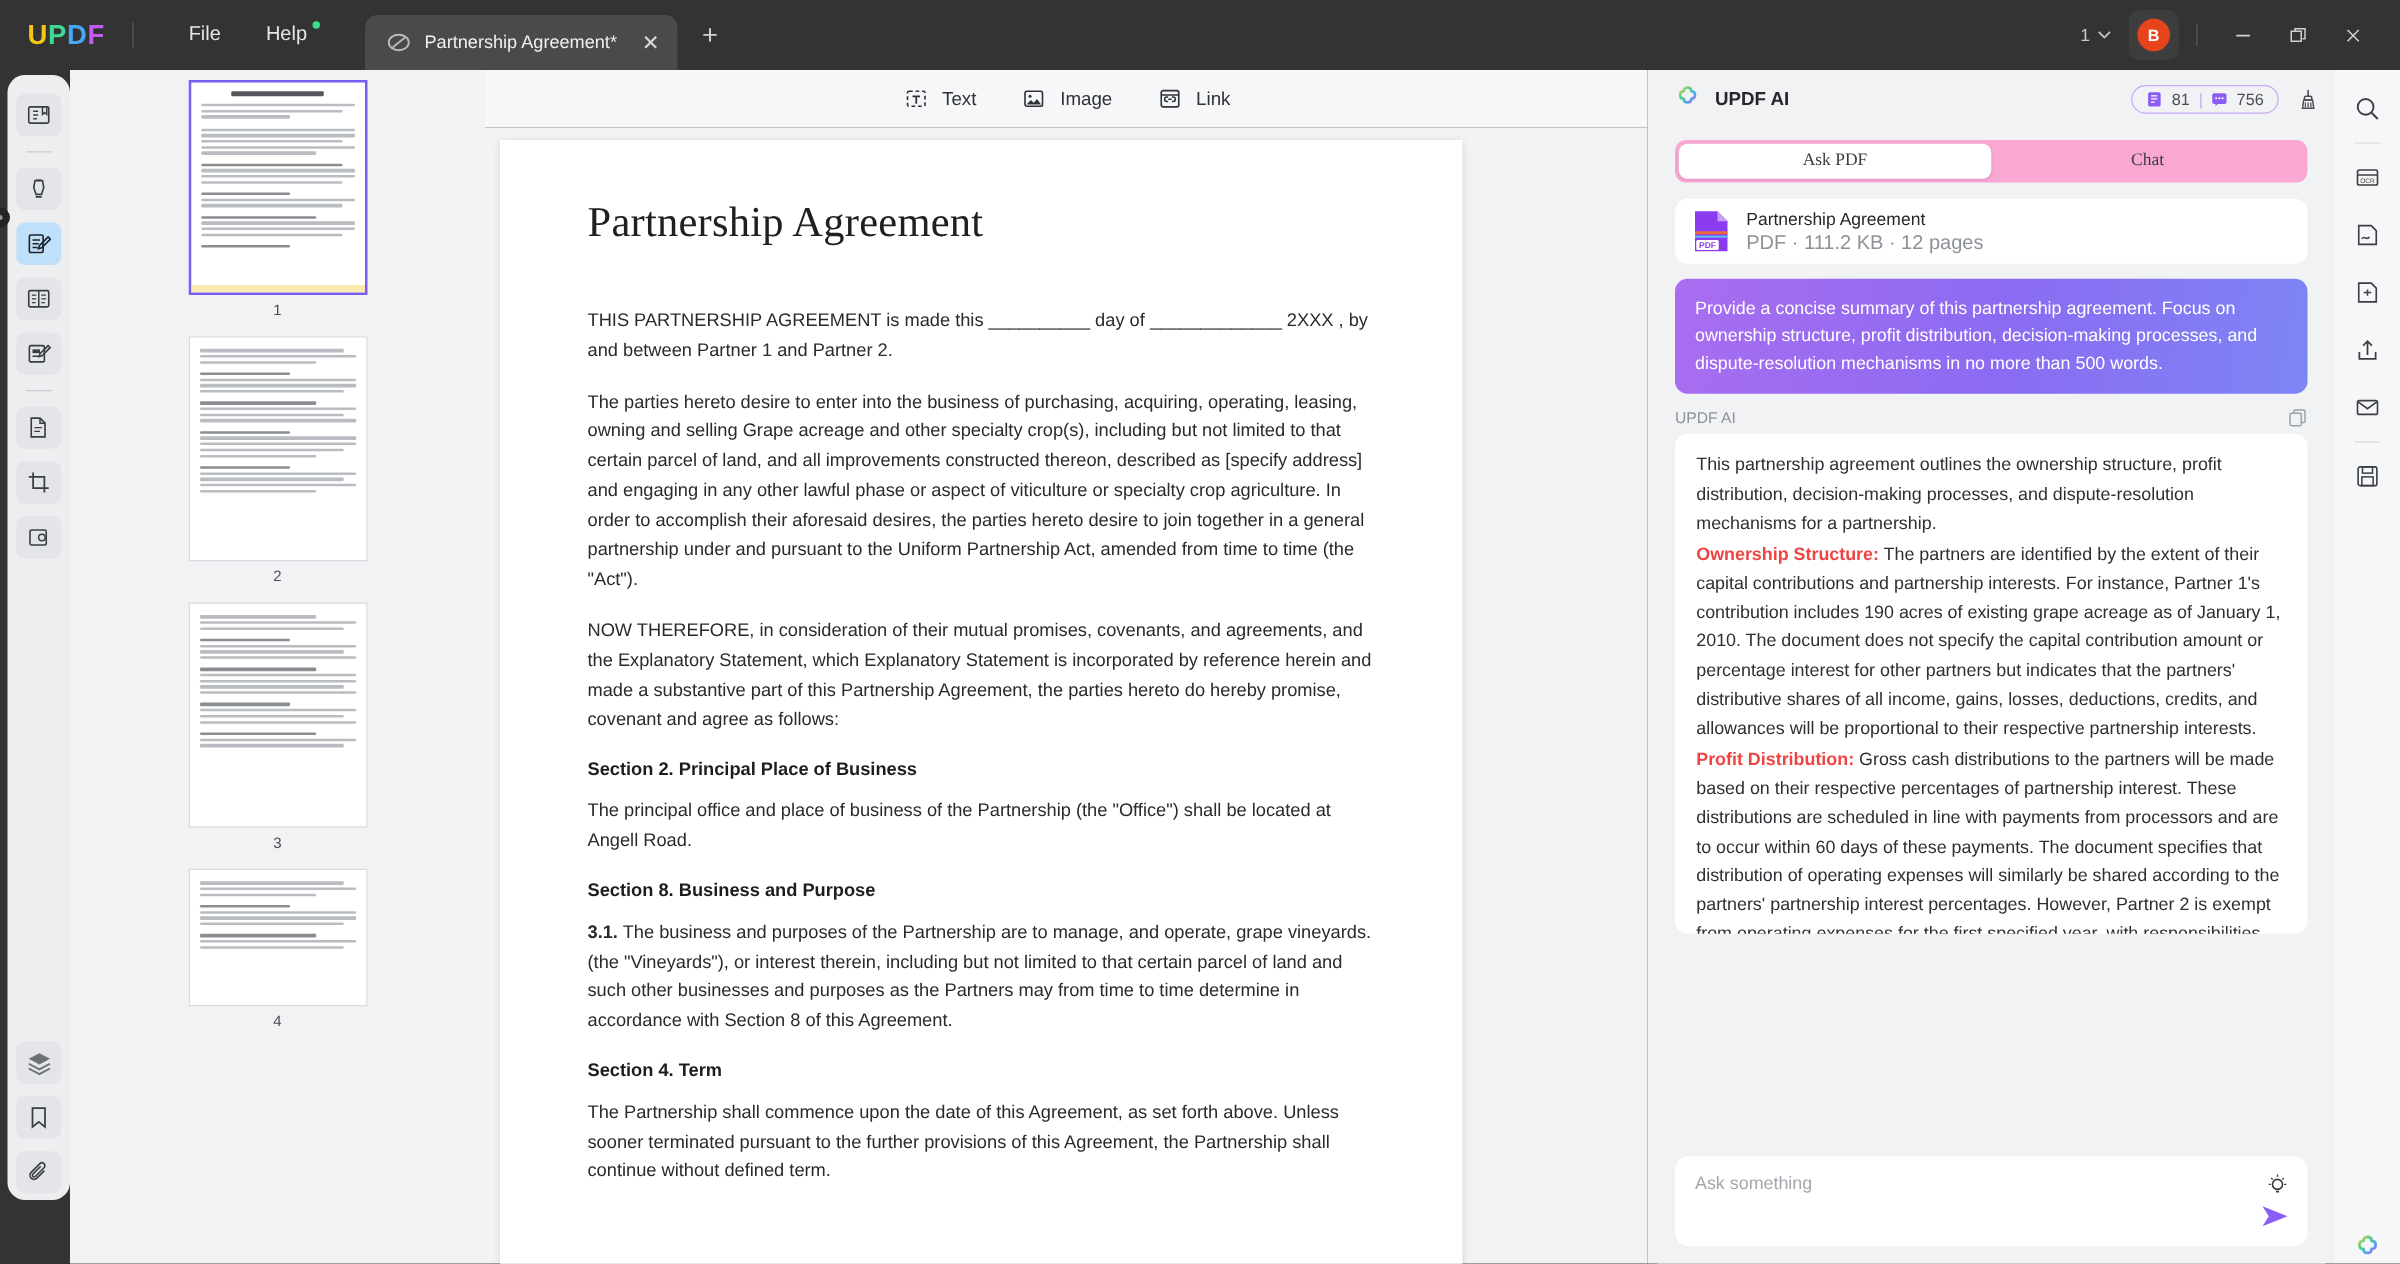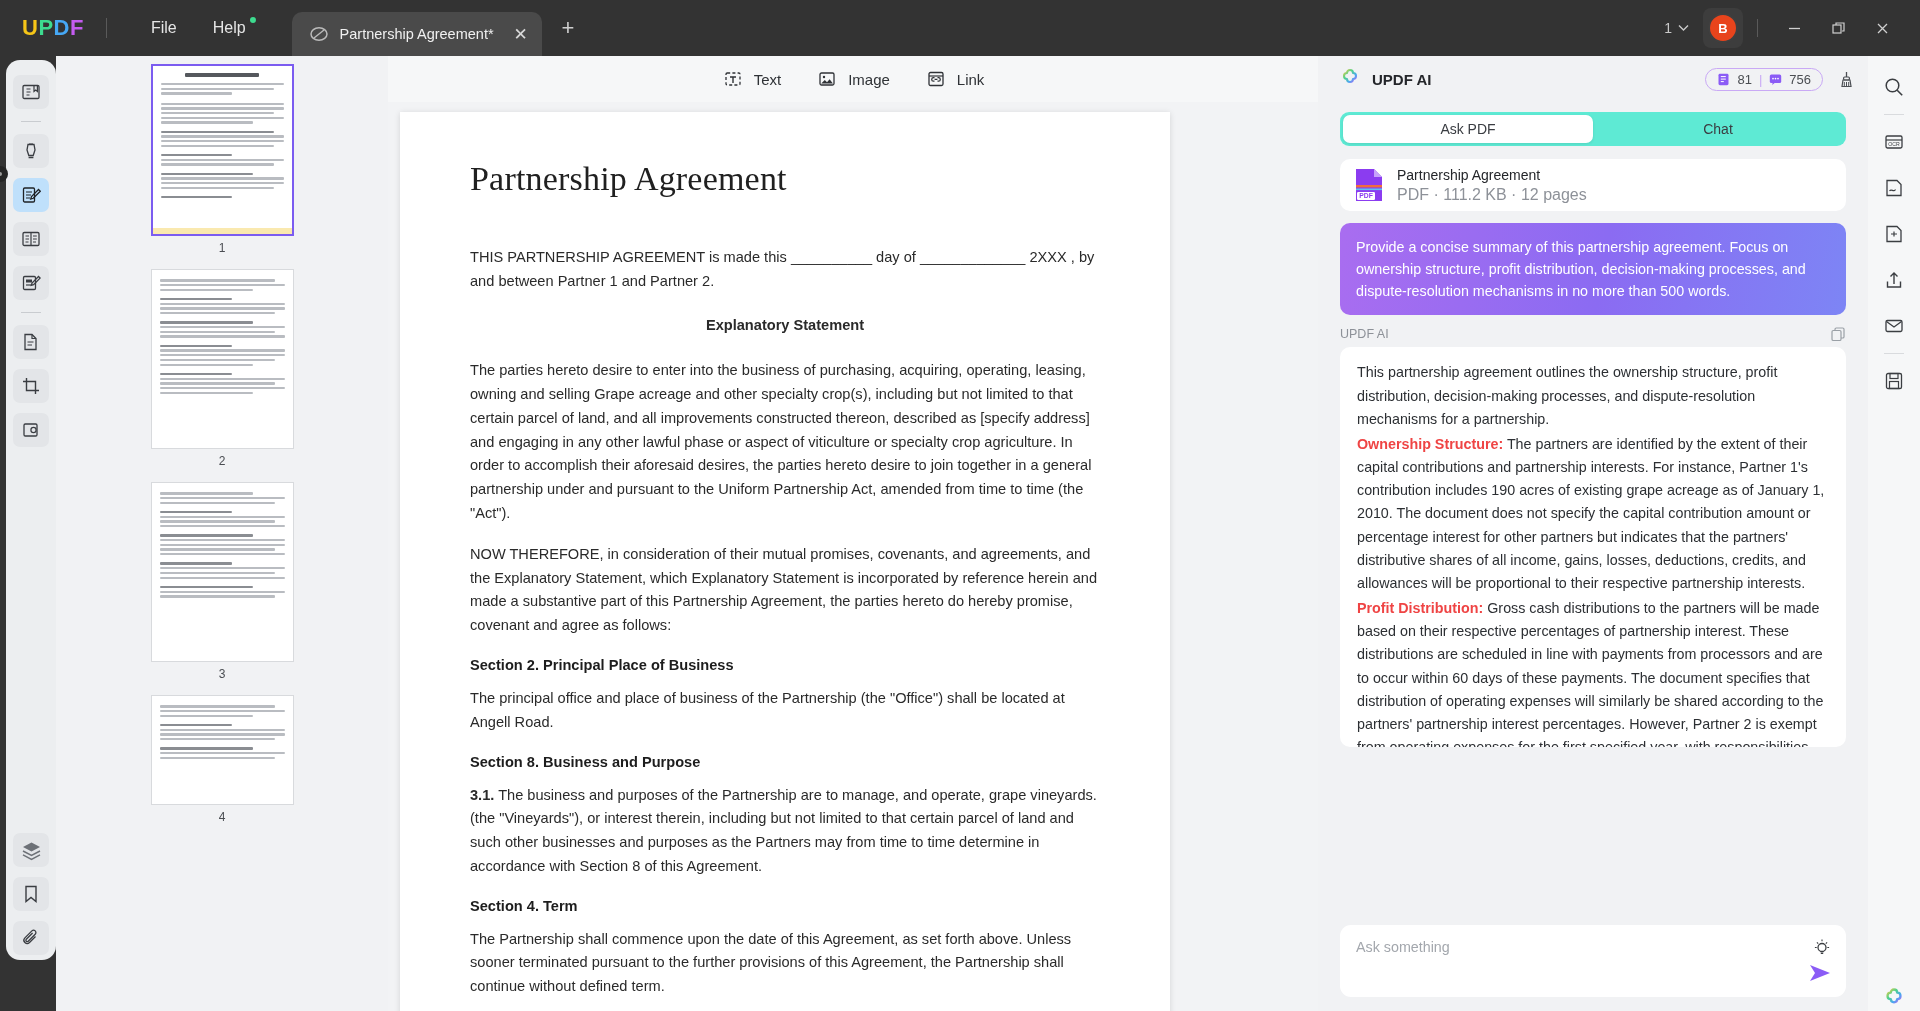--- a/index.html
+++ b/index.html
@@ -92,21 +92,21 @@
   .ai-head { height:46px; display:flex; align-items:center; padding:0 12px 0 20px; }
   .ai-logo { width:24px; height:24px; margin-right:10px; }
   .ai-title { font-size:15px; font-weight:700; color:#24262a; }
   .credits { margin-left:auto; display:flex; align-items:center; gap:7px;
              border:1px solid #c9a9f5; border-radius:13px; padding:3px 11px; font-size:13px; color:#4b4e53; cursor:pointer; }
   .cr-sep { color:#c9a9f5; }
   .broom { margin-left:14px; cursor:pointer; }
 
   .ai-body { position:absolute; left:8px; top:46px; width:534px; height:909px;
              background:#f1f2f4; border-radius:14px 0 0 0; }
-  .tabs { margin:10px 14px 0; height:34px; background:#5eead4; border-radius:9px; display:flex; padding:3px; }
+  .tabs { margin:10px 14px 0; height:34px; background:#f9a8d4; border-radius:9px; display:flex; padding:3px;font-family:Liberation Serif, serif; }
   .tabbtn { flex:1; display:flex; align-items:center; justify-content:center; font-size:14px;
             color:#3a3d42; border-radius:7px; cursor:pointer; }
   .tabbtn.on { background:#fff; box-shadow:0 1px 3px rgba(0,0,0,.10); }
 
   .filecard { margin:13px 14px 0; background:#fff; border-radius:10px; height:52px;
               display:flex; align-items:center; padding:0 14px; }
   .pdficon { width:30px; height:34px; margin-right:13px; }
   .fc-name { font-size:14px; color:#24262a; }
   .fc-meta { font-size:16px; color:#8d9198; margin-top:3px; }
 
@@ -415,21 +415,20 @@
           <path d="M9.5 13.2h-1a1.8 1.8 0 010-3.6h1M12.5 13.2h1a1.8 1.8 0 000-3.6h-1M9.6 11.4h2.8" fill="none" stroke="#2f3236" stroke-width="1.25"></path>
         </svg>
       <span>Link</span>
     </div>
   </div>
 
   <div class="docview">
     <div class="page">
       <h1>Partnership Agreement</h1>
       <p>THIS PARTNERSHIP AGREEMENT is made this __________ day of _____________ 2XXX , by and between Partner 1 and Partner 2.</p>
-      <p class="ctr">Explanatory Statement</p>
       <p>The parties hereto desire to enter into the business of purchasing, acquiring, operating, leasing, owning and selling Grape acreage and other specialty crop(s), including but not limited to that certain parcel of land, and all improvements constructed thereon, described as [specify address] and engaging in any other lawful phase or aspect of viticulture or specialty crop agriculture. In order to accomplish their aforesaid desires, the parties hereto desire to join together in a general partnership under and pursuant to the Uniform Partnership Act, amended from time to time (the "Act").</p>
       <p>NOW THEREFORE, in consideration of their mutual promises, covenants, and agreements, and the Explanatory Statement, which Explanatory Statement is incorporated by reference herein and made a substantive part of this Partnership Agreement, the parties hereto do hereby promise, covenant and agree as follows:</p>
       <div class="sec">Section 2. Principal Place of Business</div>
       <p>The principal office and place of business of the Partnership (the "Office") shall be located at Angell Road.</p>
       <div class="sec">Section 8. Business and Purpose</div>
       <p><b>3.1.</b><span> The business and purposes of the Partnership are to manage, and operate, grape vineyards. (the "Vineyards"), or interest therein, including but not limited to that certain parcel of land and such other businesses and purposes as the Partners may from time to time determine in accordance with Section 8 of this Agreement.</span></p>
       <div class="sec">Section 4. Term</div>
       <p>The Partnership shall commence upon the date of this Agreement, as set forth above. Unless sooner terminated pursuant to the further provisions of this Agreement, the Partnership shall continue without defined term.</p>
 
     </div>

